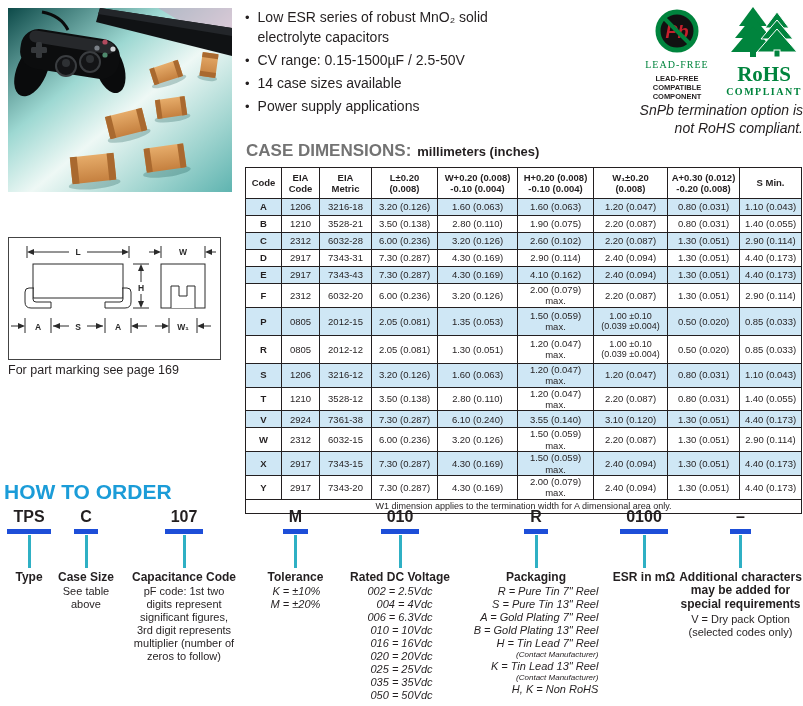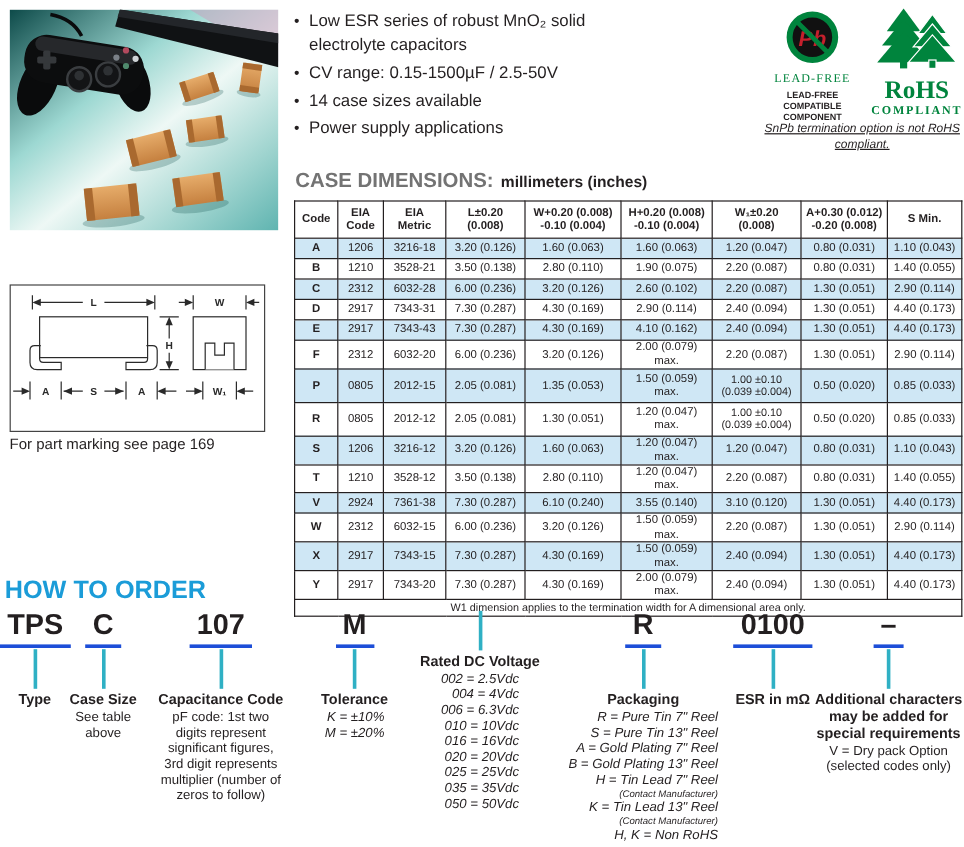--- a/index.html
+++ b/index.html
@@ -15,22 +15,22 @@
   .bullet-dot{margin-right:8px;font-size:13px;line-height:1.5;}
 
   
   .badges{position:absolute;left:634px;top:4px;width:169px;}
   .leadfree{position:absolute;left:2px;top:4px;width:82px;text-align:center;}
   .leadfree-title{font-family:"Liberation Serif",serif;color:#00843d;font-size:10px;letter-spacing:1px;margin-top:1px;}
   .leadfree-sub{font-size:7.5px;font-weight:bold;line-height:1.2;margin-top:4px;}
   .rohs{position:absolute;left:92px;top:2px;width:76px;text-align:center;}
   .rohs-title{font-family:"Liberation Serif",serif;color:#00843d;font-size:21px;font-weight:bold;line-height:1;text-align:center;}
   .rohs-sub{font-family:"Liberation Serif",serif;color:#00843d;font-size:10px;font-weight:bold;letter-spacing:1.5px;margin-top:1px;}
-  .badge-note{position:absolute;left:0;top:98px;width:169px;text-align:center;
-              font-style:italic;font-size:10px;line-height:1.25;text-decoration:underline;}
+  .badge-note{position:absolute;left:0;top:98px;width:169px;text-align:right;
+              font-style:italic;font-size:14px;line-height:1.25;}
 
   
   .cd-heading{position:absolute;left:246px;top:141px;white-space:nowrap;}
   .cd-title{color:#737373;font-size:17px;font-weight:bold;}
   .cd-sub{color:#231f20;font-size:13px;font-weight:bold;margin-left:6px;}
 
   
   .dim-table{position:absolute;left:245px;top:167px;border-collapse:collapse;table-layout:fixed;
              width:556px;font-size:9.5px;}
   .dim-table th,.dim-table td{border:1px solid #231f20;text-align:center;padding:0 1px;line-height:1.2;}
@@ -44,22 +44,22 @@
   .dim-table td.foot{font-size:9px;height:13px;}
 
   
   .drawing-box{position:absolute;left:8px;top:237px;width:211px;height:121px;border:1px solid #444;background:#fff;}
   .drawing-caption{position:absolute;left:8px;top:363px;font-size:12.5px;}
 
   
   .order-heading{position:absolute;left:4px;top:480px;color:#1b9cd8;font-size:21px;font-weight:bold;}
   .order{position:absolute;left:0;top:508px;width:803px;height:198px;}
   .order-col{position:absolute;text-align:center;}
-  .order-code{display:inline-block;font-size:24px;font-weight:bold;line-height:1.1;
-              border-bottom:3px solid #1d4ed8;padding:0 6px 3px;}
+  .order-code{display:inline-block;font-size:16px;font-weight:bold;line-height:1.1;
+              border-bottom:5px solid #1d4ed8;padding:0 6px 3px;}
   .order-vline{width:3px;height:33px;background:#2fb0c4;margin:1px auto 0;}
   .order-label{font-weight:bold;font-size:12px;line-height:1.15;margin-top:3px;}
   .order-desc{font-size:11px;line-height:1.18;margin-top:1px;}
   .order-desc .wrapL{display:inline-block;text-align:right;font-style:italic;}
   .order-desc .sm{font-size:8px;padding-left:14px;line-height:1.25;}
 
   svg text{font-family:"Liberation Sans",sans-serif;}
 </style>
 </head>
 <body>
@@ -515,20 +515,21 @@
         </div>
       </div>
     </div>
     <div class="order-col" style="left: 248px; width: 95px;">
       <div><span class="order-code">M</span></div>
       <div class="order-vline"></div>
       <div class="order-label">Tolerance</div>
       <div class="order-desc"><div class="wrapL"><div>K = ±10%</div><div>M = ±20%</div></div></div>
     </div>
     <div class="order-col" style="left: 336px; width: 128px;">
+      <div><span class="order-code">010</span></div>
       <div class="order-vline"></div>
       <div class="order-label">Rated DC Voltage</div>
       <div class="order-desc"><div class="wrapL"><div>002 = 2.5Vdc</div><div>004 = 4Vdc</div><div>006 = 6.3Vdc</div><div>010 = 10Vdc</div><div>016 = 16Vdc</div><div>020 = 20Vdc</div><div>025 = 25Vdc</div><div>035 = 35Vdc</div><div>050 = 50Vdc</div></div></div>
     </div>
     <div class="order-col" style="left: 470px; width: 132px;">
       <div><span class="order-code">R</span></div>
       <div class="order-vline"></div>
       <div class="order-label">Packaging</div>
       <div class="order-desc"><div class="wrapL"><div>R = Pure Tin 7" Reel</div><div>S = Pure Tin 13" Reel</div><div>A = Gold Plating 7" Reel</div><div>B = Gold Plating 13" Reel</div><div>H = Tin Lead 7" Reel</div><div class="sm">(Contact Manufacturer)</div><div>K = Tin Lead 13" Reel</div><div class="sm">(Contact Manufacturer)</div><div>H, K = Non RoHS</div></div></div>
     </div>

